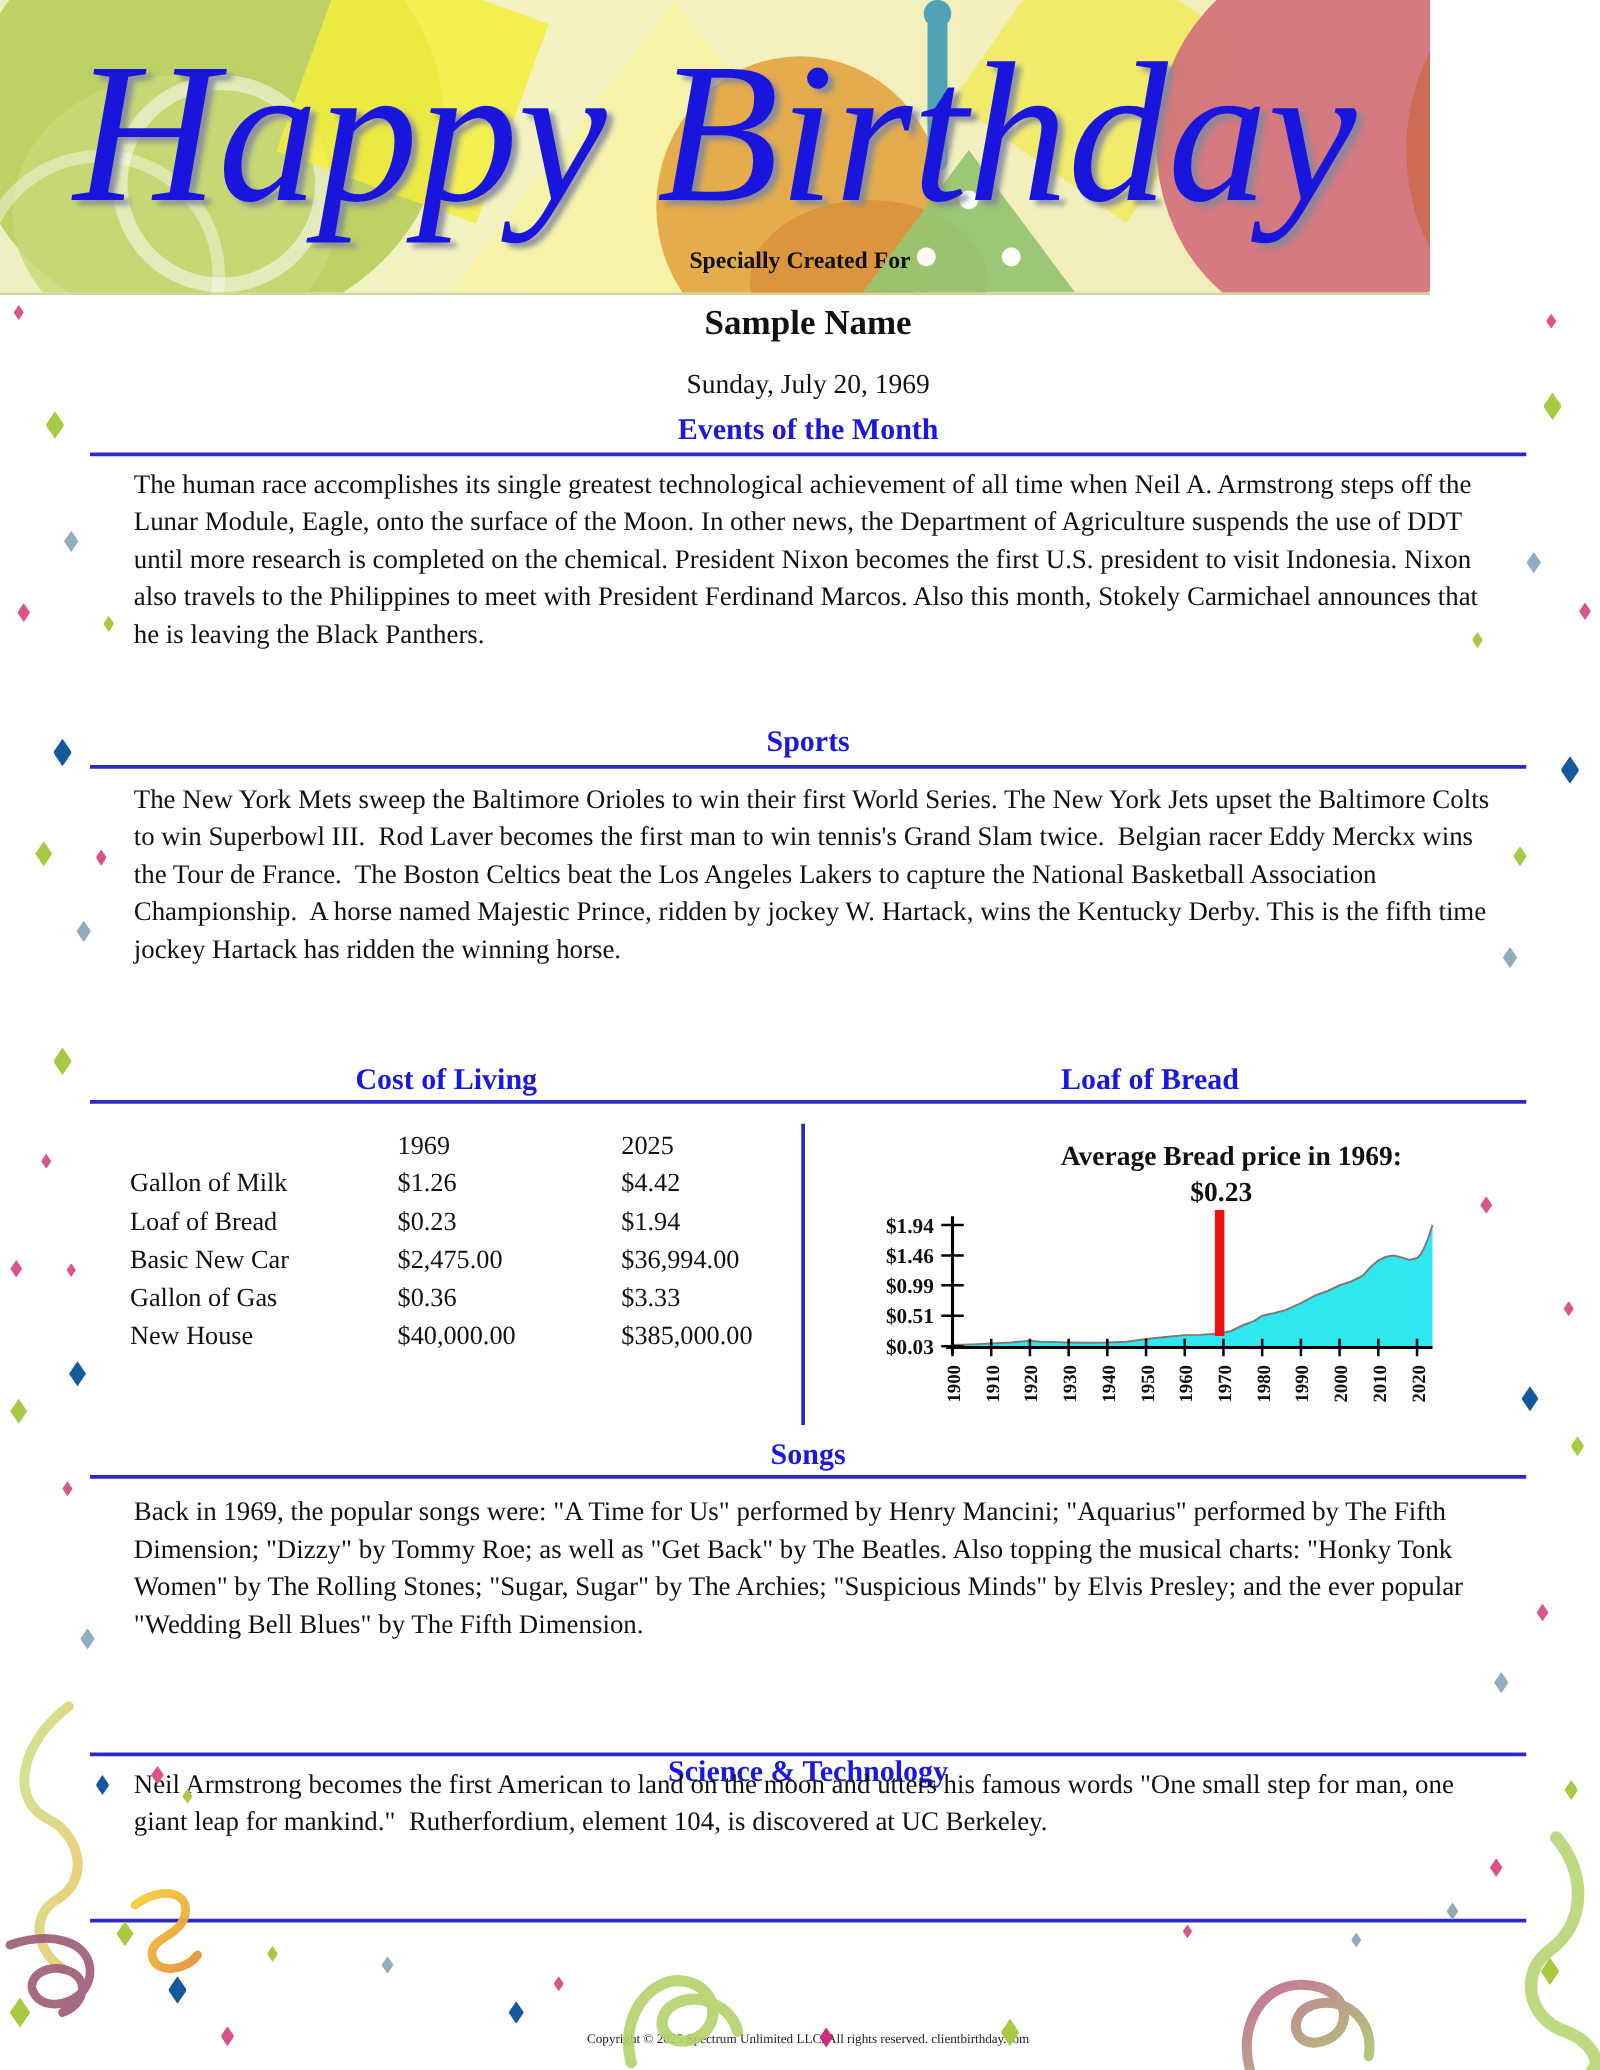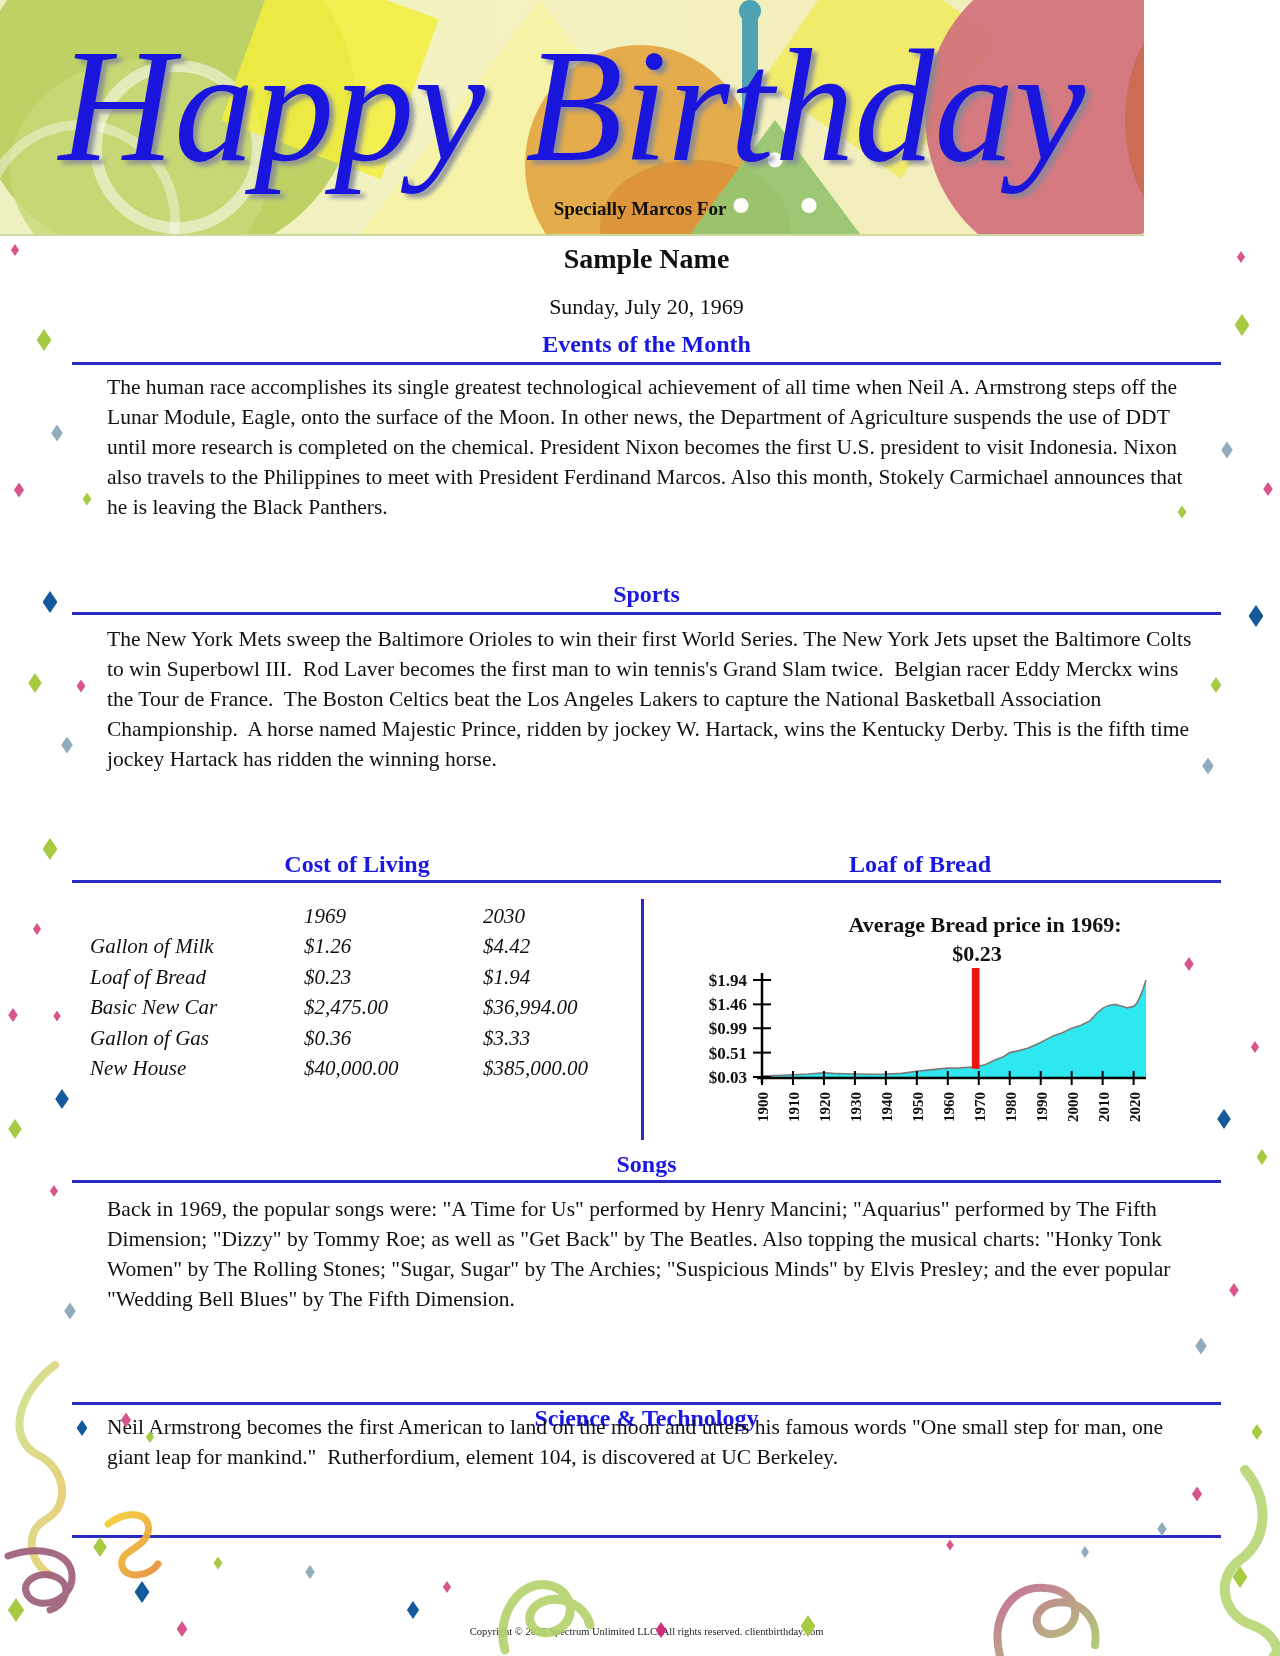--- a/index.html
+++ b/index.html
@@ -17,21 +17,21 @@
   .ring{position:absolute;border-radius:50%;border-style:solid;border-color:rgba(255,255,255,.5);background:transparent;}
   
   .center-line{position:absolute;left:72px;width:1149px;text-align:center;}
   .name{top:243px;font-size:28px;font-weight:bold;}
   .date{top:294px;font-size:22px;}
   .sec-head{position:absolute;text-align:center;color:#1a18e0;font-weight:bold;font-size:24px;}
   .rule{position:absolute;left:72px;width:1149px;height:3px;background:#2b2bc4;}
   .para{position:absolute;left:107px;width:1085px;font-size:21.5px;line-height:30px;
         white-space:pre-wrap;}
   
-  .col-table{position:absolute;left:90px;top:901px;font-size:21px;font-style:italic;}
+  .col-table{position:absolute;left:104px;top:901px;font-size:21px;}
   .col-row{display:grid;grid-template-columns:214px 179px 200px;height:30.4px;line-height:30.4px;}
   .divider{position:absolute;left:641px;top:899px;width:2.5px;height:241px;background:#2b2bc4;}
   
   .footer-rule{position:absolute;left:72px;top:1535px;width:1149px;height:2.5px;background:#2b2bc4;}
   .copyright{position:absolute;left:72px;top:1626px;width:1149px;text-align:center;font-size:10.5px;color:#222;}
   
   .diamond{position:absolute;clip-path:polygon(50% 0,100% 50%,50% 100%,0 50%);}
   svg text{font-family:"Liberation Serif",serif;}
   .deco-svg{position:absolute;left:0;top:0;pointer-events:none;}
 </style>
@@ -53,21 +53,21 @@
     <div class="shape" style="left:739px;top:0px;width:22px;height:22px;border-radius:50%;background:#4fa2b4;"></div>
     <div class="shape" style="left:690px;top:120px;width:170px;height:114px;background:#97c470;clip-path:polygon(50% 0,100% 100%,0 100%);opacity:.95;
       background-image:radial-gradient(circle 8px at 50% 35%, #fff 7px, transparent 8px),radial-gradient(circle 8px at 30% 75%, #fff 7px, transparent 8px),radial-gradient(circle 8px at 70% 75%, #fff 7px, transparent 8px);background-color:#97c470;"></div>
     <div class="shape" style="left:795px;top:-25px;width:170px;height:170px;background:#f0ea48;opacity:.7;transform:rotate(35deg);"></div>
     <div class="shape" style="left:925px;top:-35px;width:270px;height:300px;border-radius:50%;background:#d3707c;opacity:.92;"></div>
     <div class="shape" style="left:1125px;top:-20px;width:220px;height:280px;border-radius:50%;background:#cb6a52;opacity:.9;"></div>
     <div class="shape" style="left:1190px;top:30px;width:200px;height:240px;border-radius:50%;background:#c3d66a;opacity:.85;"></div>
     <div class="ring" style="left:1170px;top:35px;width:140px;height:140px;border-width:11px;"></div>
     <div class="ring" style="left:1240px;top:-40px;width:170px;height:170px;border-width:10px;border-color:rgba(255,255,255,.45);"></div>
     <div class="banner-title">Happy Birthday</div>
-    <div class="banner-sub">Specially Marcos For</div>
+    <div class="banner-sub">Specially Created For</div>
   </div>
 
   <div class="center-line name" style="position:absolute;">Sample Name</div>
   <div class="center-line date" style="position:absolute;">Sunday, July 20, 1969</div>
 
   <div class="sec-head" style="left:72px;width:1149px;top:331px;">Events of the Month</div>
   <div class="rule" style="top:362px;"></div>
   <div class="para" style="top:372px;">The human race accomplishes its single greatest technological achievement of all time when Neil A. Armstrong steps off the Lunar Module, Eagle, onto the surface of the Moon. In other news, the Department of Agriculture suspends the use of DDT until more research is completed on the chemical. President Nixon becomes the first U.S. president to visit Indonesia. Nixon also travels to the Philippines to meet with President Ferdinand Marcos. Also this month, Stokely Carmichael announces that he is leaving the Black Panthers.</div>
 
   <div class="sec-head" style="left:72px;width:1149px;top:581px;">Sports</div>
@@ -75,21 +75,21 @@
   <div class="para" style="top:624px;">The New York Mets sweep the Baltimore Orioles to win their first World Series. The New York Jets upset the Baltimore Colts to win Superbowl III.  Rod Laver becomes the first man to win tennis's Grand Slam twice.  Belgian racer Eddy Merckx wins the Tour de France.  The Boston Celtics beat the Los Angeles Lakers to capture the National Basketball Association Championship.  A horse named Majestic Prince, ridden by jockey W. Hartack, wins the Kentucky Derby. This is the fifth time jockey Hartack has ridden the winning horse.</div>
 
   <div class="sec-head" style="left:72px;width:570px;top:851px;">Cost of Living</div>
   <div class="sec-head" style="left:650px;width:540px;top:851px;">Loaf of Bread</div>
   <div class="rule" style="top:880px;"></div>
 
   <div class="col-table" id="col-table">
       <div class="col-row">
         <div></div>
         <div>1969</div>
-        <div>2030</div>
+        <div>2025</div>
       </div>
       <div class="col-row">
         <div>Gallon of Milk</div>
         <div>$1.26</div>
         <div>$4.42</div>
       </div>
       <div class="col-row">
         <div>Loaf of Bread</div>
         <div>$0.23</div>
         <div>$1.94</div>

